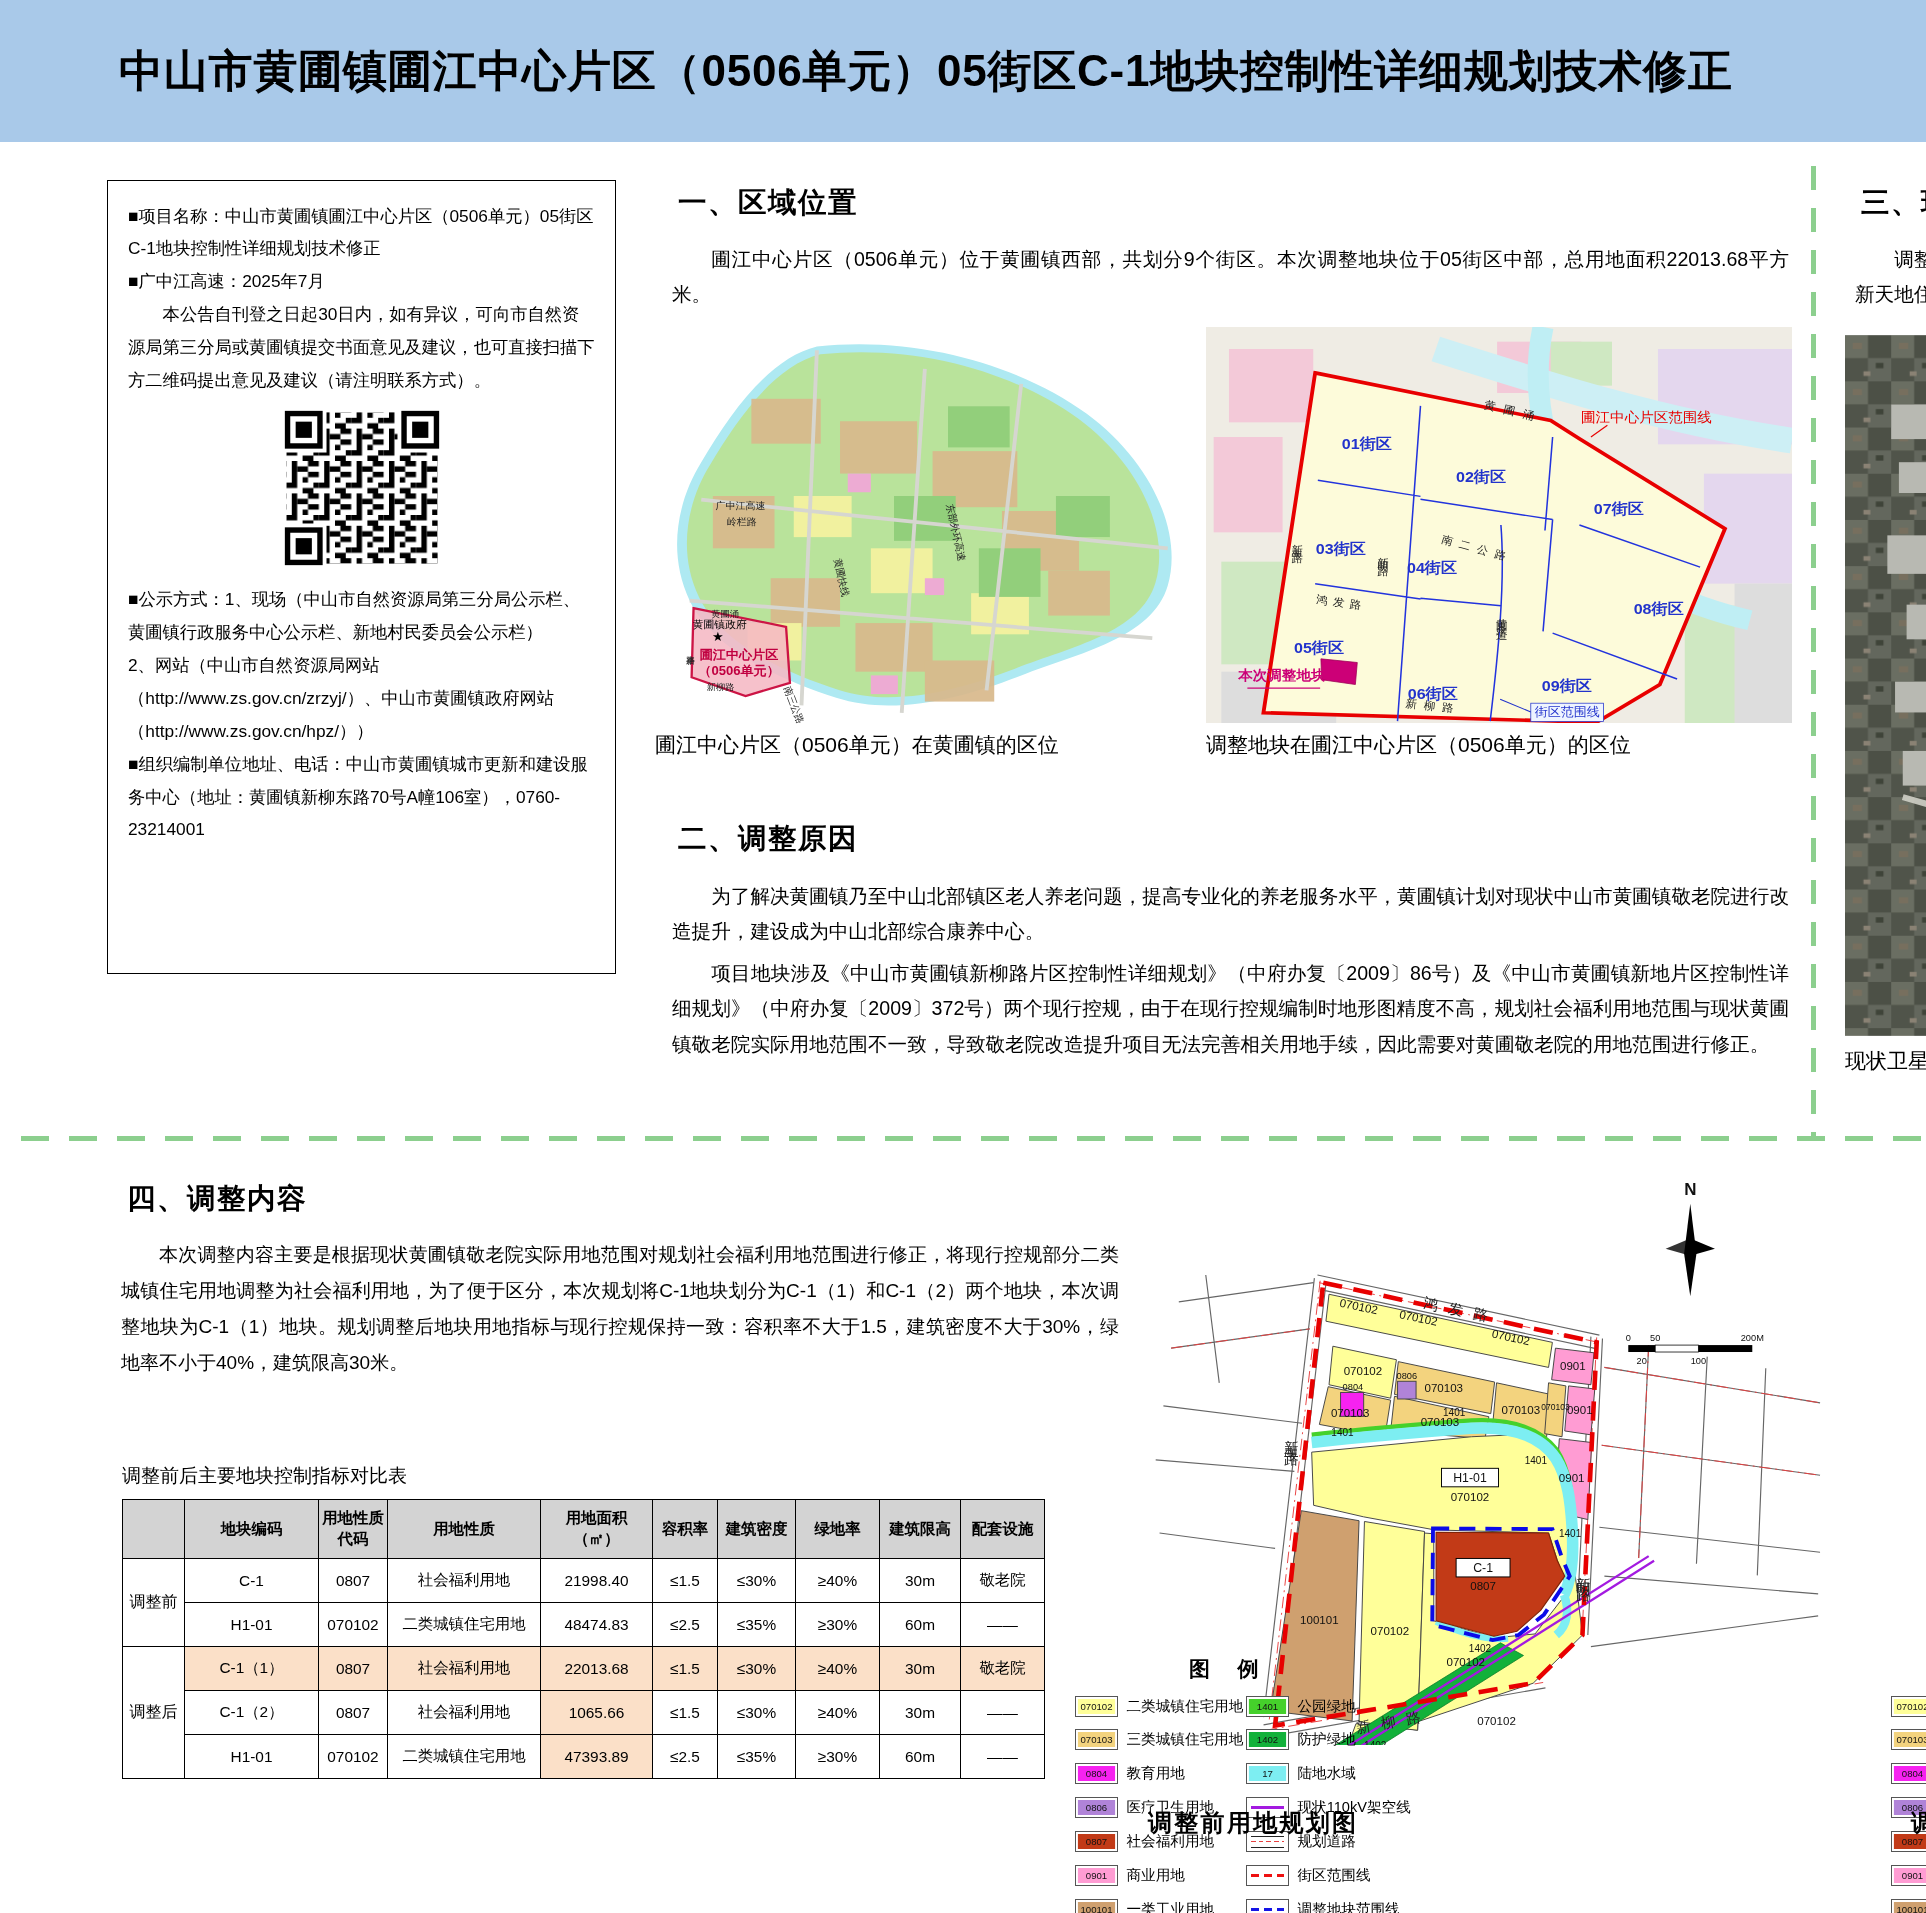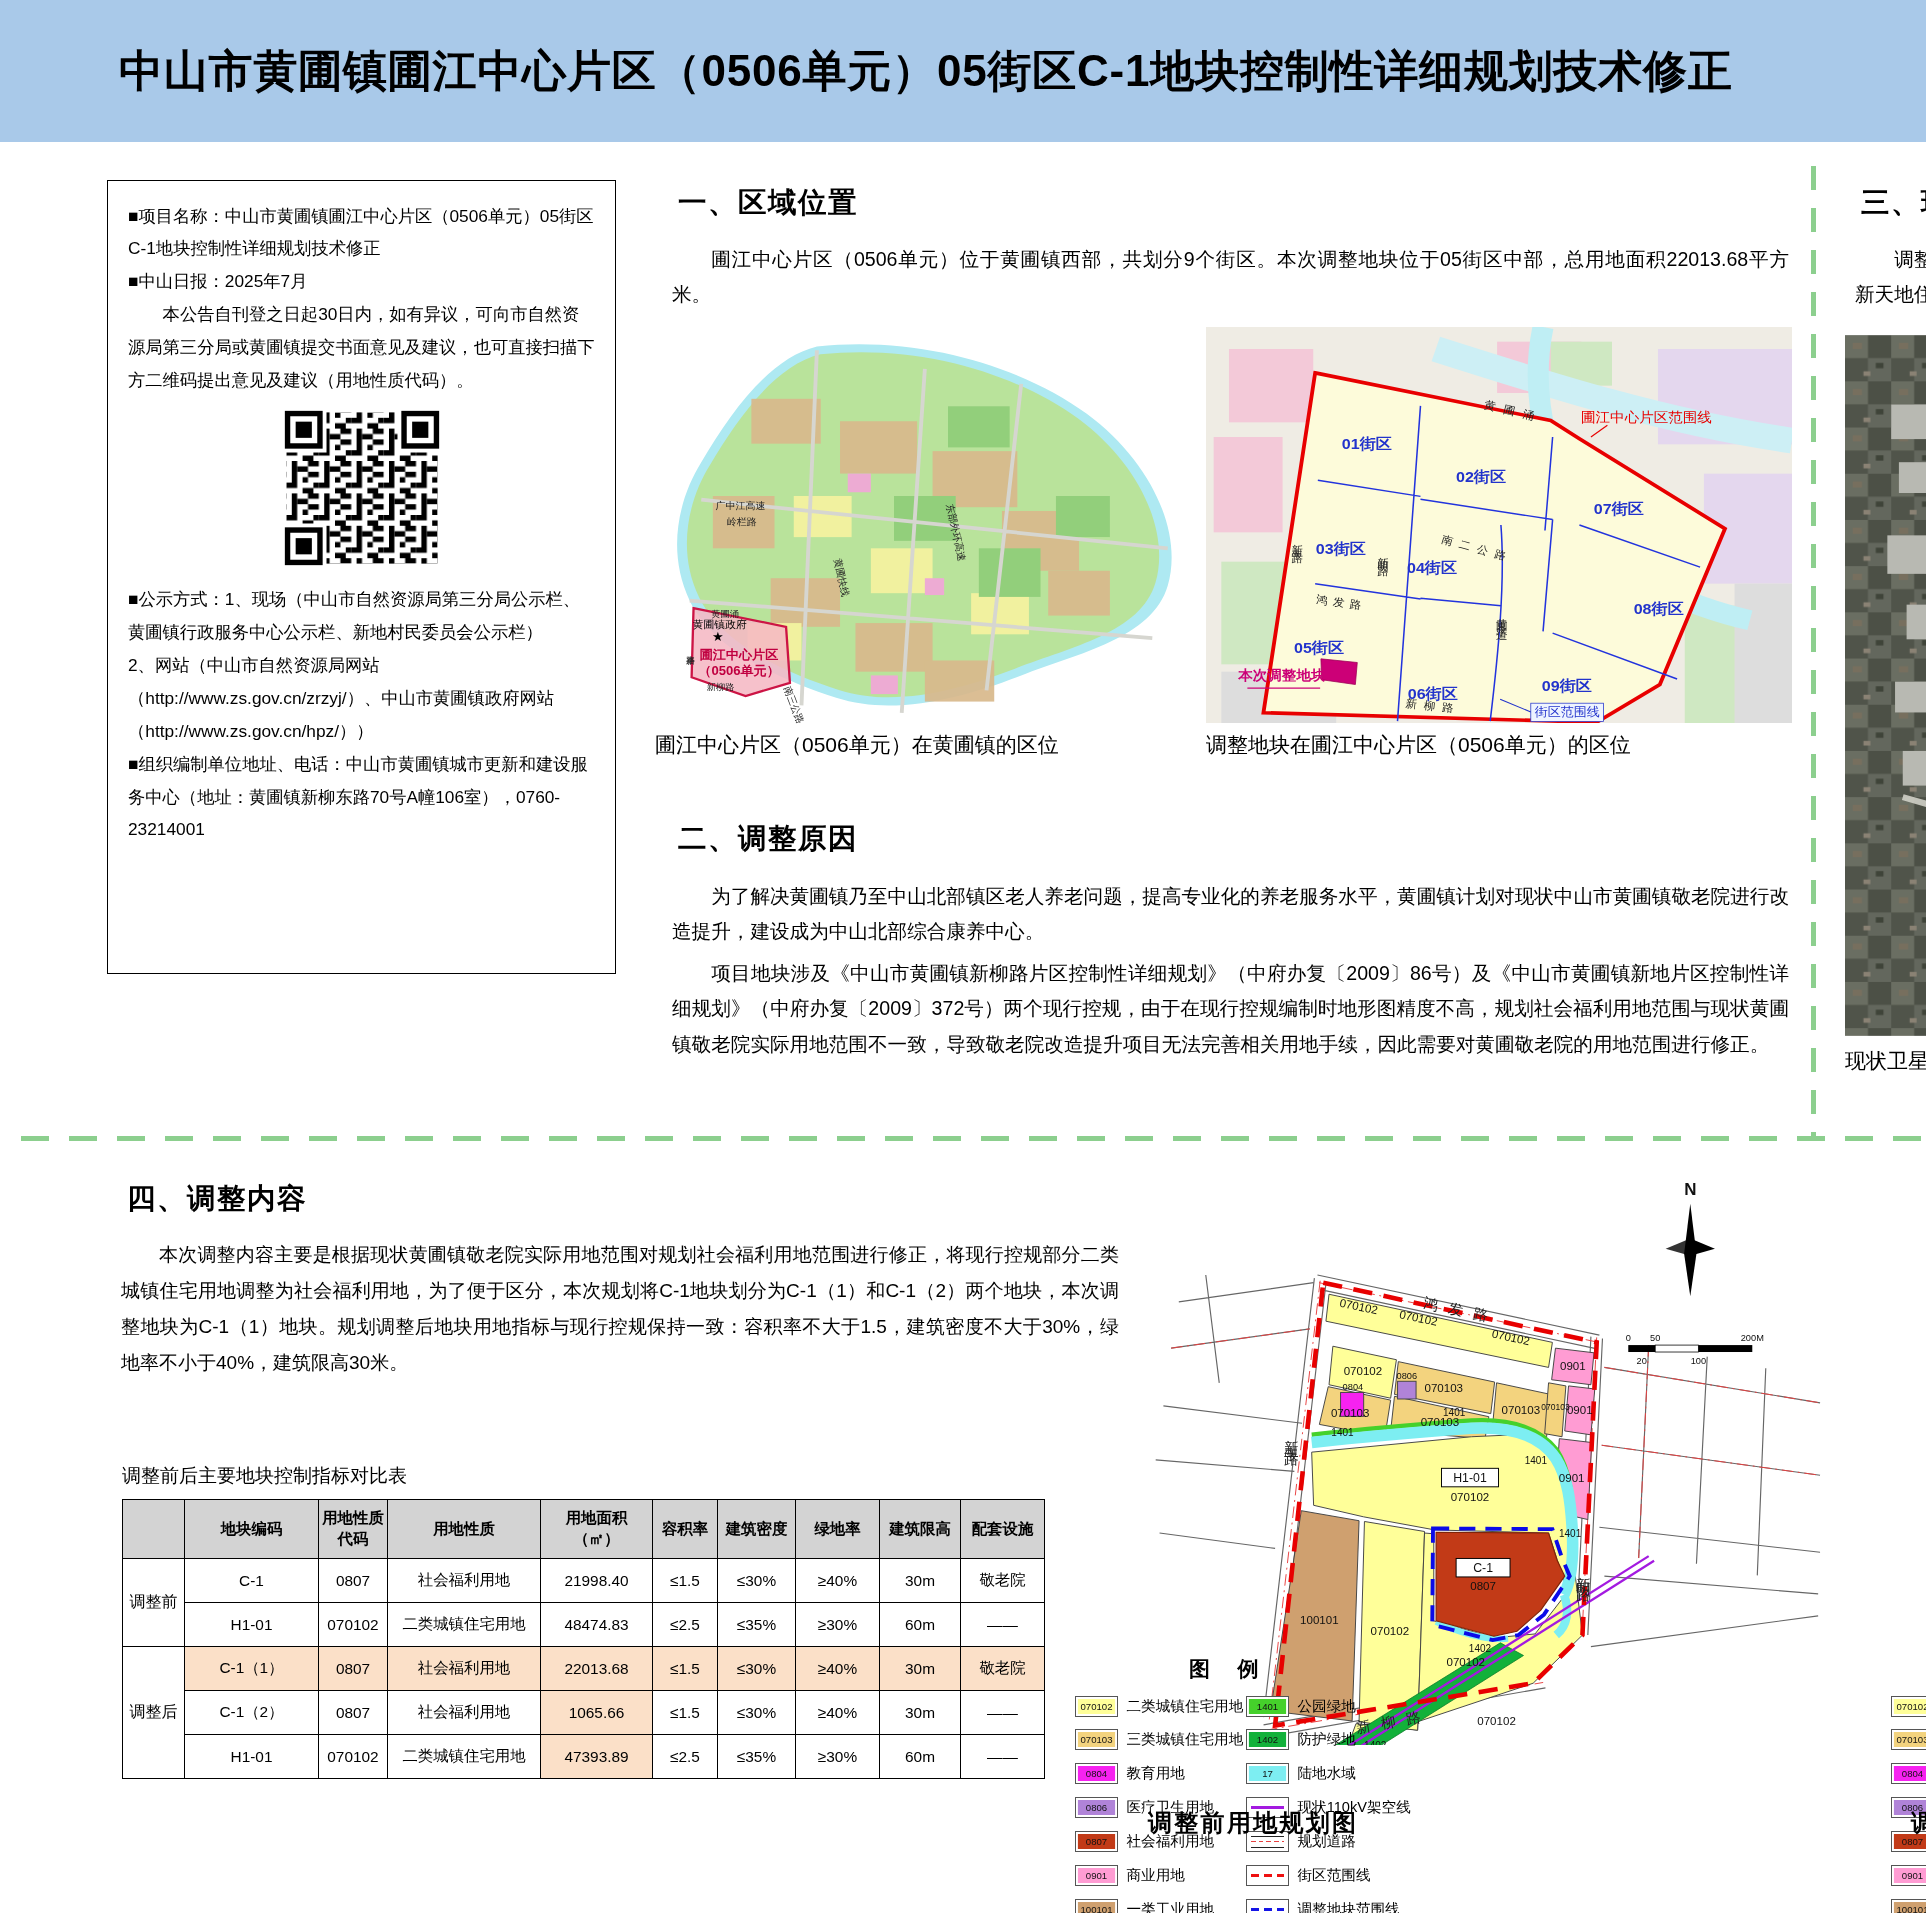--- a/index.html
+++ b/index.html
@@ -185,22 +185,22 @@
     </defs>
   </svg>
 
   <div id="header">
     <div id="main-title">中山市黄圃镇圃江中心片区（0506单元）05街区C-1地块控制性详细规划技术修正</div>
 
   </div>
 
   <div id="notice">
     <p>■项目名称：中山市黄圃镇圃江中心片区（0506单元）05街区C-1地块控制性详细规划技术修正</p>
-    <p>■中山日报：2025年7月</p>
-    <p class="ind">本公告自刊登之日起30日内，如有异议，可向市自然资源局第三分局或黄圃镇提交书面意见及建议，也可直接扫描下方二维码提出意见及建议（用地性质代码）。</p>
+    <p>■广中江高速：2025年7月</p>
+    <p class="ind">本公告自刊登之日起30日内，如有异议，可向市自然资源局第三分局或黄圃镇提交书面意见及建议，也可直接扫描下方二维码提出意见及建议（请注明联系方式）。</p>
     <div id="qr-wrap">
       <svg width="162" height="162" viewBox="0 0 420 420">
         <rect width="420" height="420" fill="#fff"></rect>
         <rect x="14" y="14" width="392" height="392" fill="url(#qrp)"></rect>
         <rect x="0" y="0" width="118" height="118" fill="#fff"></rect>
         <rect x="302" y="0" width="118" height="118" fill="#fff"></rect>
         <rect x="0" y="302" width="118" height="118" fill="#fff"></rect>
         <g>
           <rect x="10" y="10" width="98" height="98" fill="#000"></rect>
             <rect x="24" y="24" width="70" height="70" fill="#fff"></rect>

